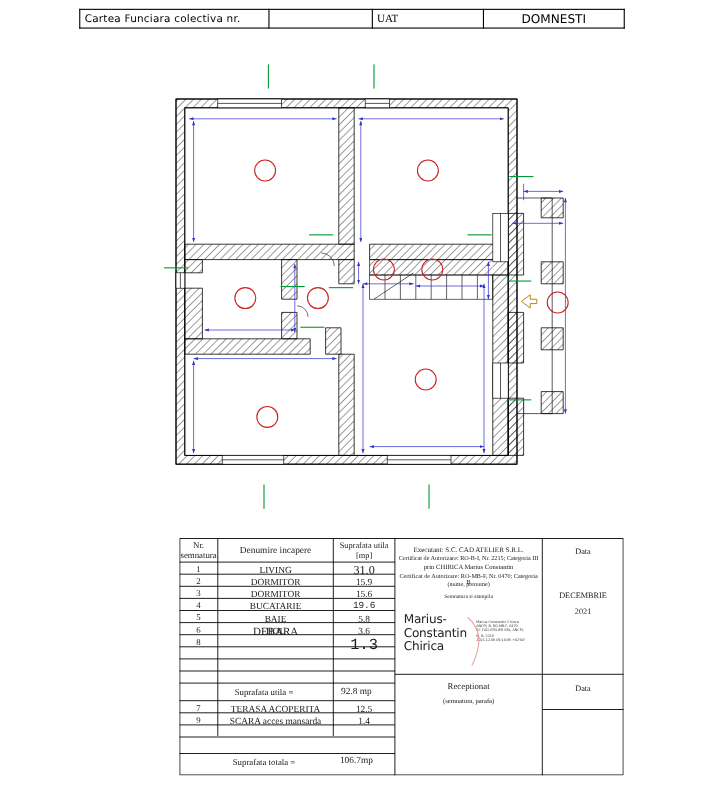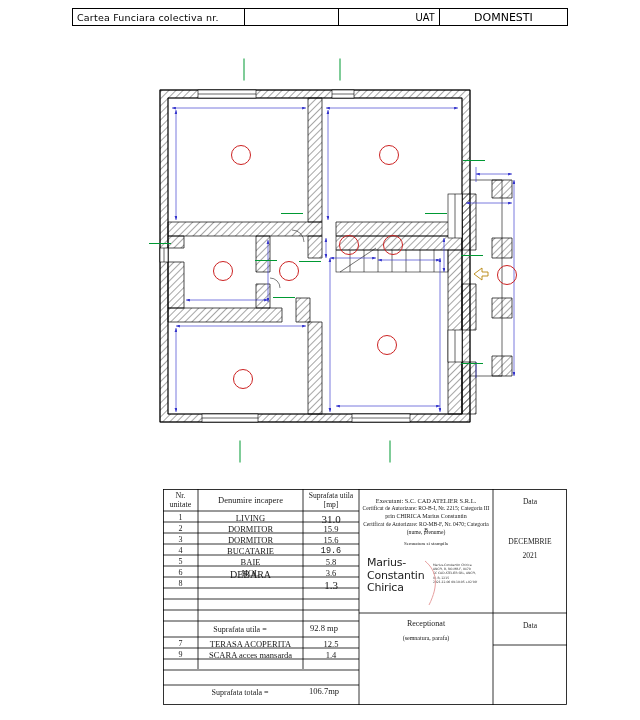--- a/index.html
+++ b/index.html
@@ -8,21 +8,21 @@
     font-family:"Liberation Serif",serif;
     color:#000;position:relative;overflow:hidden;
   }
   .sheet{position:absolute;left:0;top:0;width:640px;height:544px;}
 
   
   .hdr{position:absolute;left:72px;top:8px;width:496px;border:1px solid #000;border-collapse:collapse;}
   .hdr td{border:1px solid #000;height:16px;font-size:10.5px;padding:0 4px;vertical-align:middle;}
   .hdr .c1{width:172px;font-family:"DejaVu Sans",sans-serif;font-size:9.5px;letter-spacing:.2px;}
   .hdr .c2{width:92px;}
-  .hdr .c3{width:98px;text-align:right;font-family:Liberation Sans, sans-serif;font-size:10px;}
+  .hdr .c3{width:98px;text-align:left;font-family:Liberation Serif, serif;font-size:10px;}
   .hdr .c4{width:124px;text-align:center;font-family:"DejaVu Sans",sans-serif;font-size:11px;}
 
   
   .plan{position:absolute;left:140px;top:62px;width:440px;height:420px;}
   .plan svg{display:block;}
 
   
   .btm{position:absolute;left:163px;top:489px;width:404px;height:216px;}
   .btm svg{display:block;position:absolute;left:0;top:0;}
   .bt-txt{position:absolute;left:0;top:0;width:404px;height:216px;}
@@ -301,21 +301,21 @@
         <line x1="0" y1="181" x2="196" y2="181"></line>
         <line x1="0" y1="196" x2="196" y2="196"></line>
 
         <line x1="196" y1="124" x2="404" y2="124"></line>
         <line x1="330" y1="156" x2="404" y2="156"></line>
       </g>
     </svg>
 
     <div class="bt-txt" id="tbl-text">
         <div class="cell ctr" style="left:0px;top:2px;width:35px;font-size:8px;">Nr.</div>
-        <div class="cell ctr" style="left:0px;top:11px;width:35px;font-size:8px;">unitate</div>
+        <div class="cell ctr" style="left:0px;top:11px;width:35px;font-size:8px;">semnatura</div>
         <div class="cell ctr" style="left:35px;top:6px;width:105px;font-size:8.5px;">Denumire incapere</div>
         <div class="cell ctr" style="left:140px;top:2px;width:56px;font-size:7.6px;">Suprafata utila</div>
         <div class="cell ctr" style="left:140px;top:11px;width:56px;font-size:7.6px;">[mp]</div>
         <div class="cell ctr" style="left:0px;top:24px;width:35px;font-size:8px;">1</div>
         <div class="cell ctr" style="left:35px;top:24px;width:105px;font-size:8.5px;">LIVING</div>
         <div class="cell ctr" style="left:140px;top:24px;width:56px;font-size:11px;">31.0</div>
         <div class="cell ctr" style="left:0px;top:35px;width:35px;font-size:8px;">2</div>
         <div class="cell ctr" style="left:35px;top:35px;width:105px;font-size:8.5px;">DORMITOR</div>
         <div class="cell ctr" style="left:140px;top:35px;width:56px;font-size:8.5px;">15.9</div>
         <div class="cell ctr" style="left:0px;top:46px;width:35px;font-size:8px;">3</div>
@@ -325,21 +325,21 @@
         <div class="cell ctr" style="left:35px;top:57px;width:105px;font-size:8.5px;">BUCATARIE</div>
         <div class="cell ctr" style="left:140px;top:57px;width:56px;font-size:8.5px;font-family:Liberation Mono, monospace;">19.6</div>
         <div class="cell ctr" style="left:0px;top:68px;width:35px;font-size:8px;">5</div>
         <div class="cell ctr" style="left:35px;top:68px;width:105px;font-size:8.5px;">BAIE</div>
         <div class="cell ctr" style="left:140px;top:68px;width:56px;font-size:8.5px;">5.8</div>
         <div class="cell ctr" style="left:0px;top:79px;width:35px;font-size:8px;">6</div>
         <div class="cell ctr" style="left:35px;top:79px;width:105px;font-size:8.5px;">HOL</div>
         <div class="cell ctr" style="left:140px;top:79px;width:56px;font-size:8.5px;">3.6</div>
         <div class="cell ctr" style="left:0px;top:90px;width:35px;font-size:8px;">8</div>
         <div class="cell ctr" style="left:35px;top:80px;width:105px;font-size:10px;">DEBARA</div>
-        <div class="cell ctr" style="left:140px;top:90px;width:56px;font-size:11px;">1.3</div>
+        <div class="cell ctr" style="left:140px;top:90px;width:56px;font-size:14px;font-family:Liberation Mono, monospace;">1.3</div>
         <div class="cell ctr" style="left:18px;top:136px;width:118px;font-size:8px;">Suprafata utila =</div>
         <div class="cell ctr" style="left:126px;top:134px;width:70px;font-size:8.5px;">92.8 mp</div>
         <div class="cell ctr" style="left:0px;top:150px;width:35px;font-size:8px;">7</div>
         <div class="cell ctr" style="left:35px;top:150px;width:105px;font-size:8.5px;">TERASA ACOPERITA</div>
         <div class="cell ctr" style="left:140px;top:150px;width:56px;font-size:8.5px;">12.5</div>
         <div class="cell ctr" style="left:0px;top:161px;width:35px;font-size:8px;">9</div>
         <div class="cell ctr" style="left:35px;top:161px;width:105px;font-size:8.5px;">SCARA acces mansarda</div>
         <div class="cell ctr" style="left:140px;top:161px;width:56px;font-size:8.5px;">1.4</div>
         <div class="cell ctr" style="left:18px;top:199px;width:118px;font-size:8px;">Suprafata totala =</div>
         <div class="cell ctr" style="left:126px;top:197px;width:70px;font-size:8.5px;">106.7mp</div>

